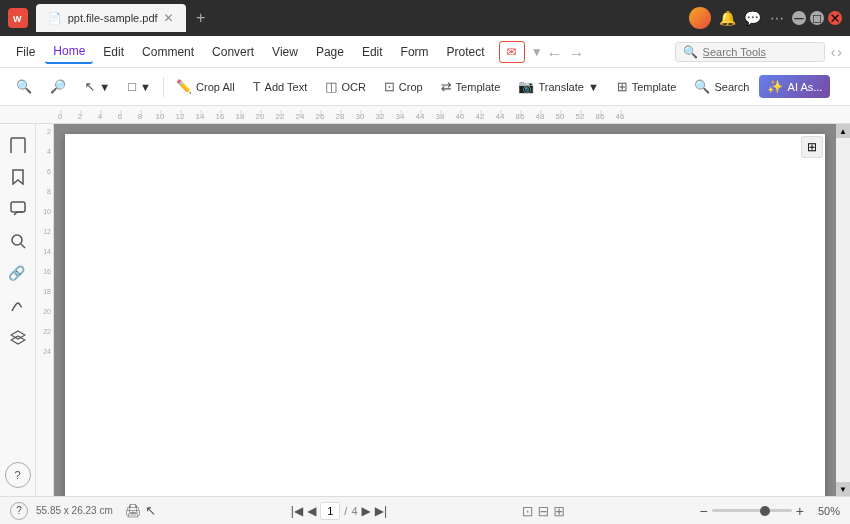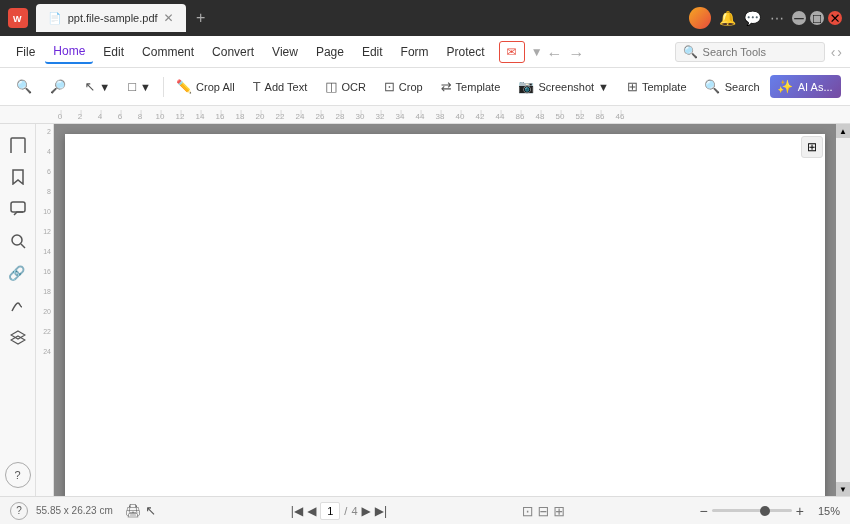--- a/index.html
+++ b/index.html
@@ -68,21 +68,21 @@
       margin-left: auto;
       display: flex;
       align-items: center;
       background: #f5f5f5;
       border: 1px solid #ddd;
       border-radius: 3px;
       padding: 2px 8px;
       gap: 4px;
       width: 150px;
     }
-    #search-tools input { background: none; border: none; outline: none; font-size: 11px; width: 100%; color: #888; }
+    #search-tools input { background: none; border: none; outline: none; font-size: 11px; width: 100%; color: #888; text-decoration: underline; }
 
     
     #toolbar {
       height: 38px;
       background: #fff;
       display: flex;
       align-items: center;
       padding: 0 8px;
       gap: 2px;
       border-bottom: 1px solid #e0e0e0;
@@ -356,21 +356,21 @@
   <div class="tool-btn">
     <span class="icon">⊡</span>
     <span>Crop</span>
   </div>
   <div class="tool-btn">
     <span class="icon">⇄</span>
     <span>Template</span>
   </div>
   <div class="tool-btn">
     <span class="icon">📷</span>
-    <span>Screenshot</span>
+    <span>Translate</span>
     <span>▼</span>
   </div>
   <div class="tool-btn">
     <span class="icon">⊞</span>
     <span>Template</span>
   </div>
   <div class="tool-btn">
     <span class="icon">🔍</span>
     <span>Search</span>
   </div>
@@ -520,15 +520,15 @@
     <span class="view-icon">⊡</span>
     <span class="view-icon">⊟</span>
     <span class="view-icon">⊞</span>
   </div>
   <div id="zoom-bar">
     <span style="font-size:14px;cursor:pointer;color:#555;">−</span>
     <div id="zoom-slider">
       <div id="zoom-thumb"></div>
     </div>
     <span style="font-size:14px;cursor:pointer;color:#555;">+</span>
-    <span style="min-width:32px;text-align:right;color:#555;">15%</span>
+    <span style="min-width:32px;text-align:right;color:#555;">50%</span>
   </div>
 </div>
 
 </body></html>

